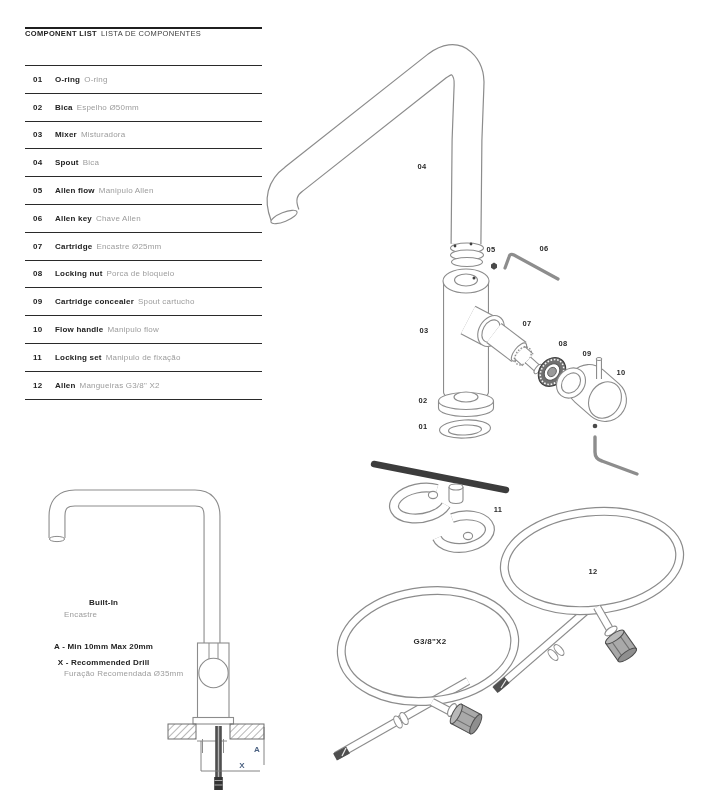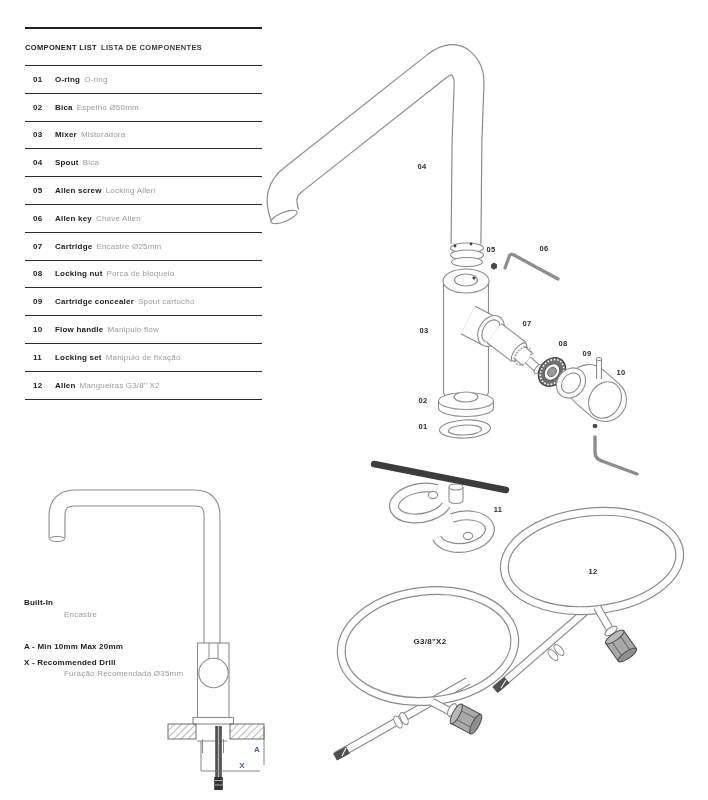--- a/index.html
+++ b/index.html
@@ -1,32 +1,32 @@
 <!DOCTYPE html>
 <html><head>
 <meta charset="utf-8">
 <style>
   html,body{margin:0;padding:0;background:#fff;}
   .page{position:relative;width:708px;height:800px;background:#ffffff;overflow:hidden;
         font-family:"Liberation Sans",sans-serif;}
   .art{position:absolute;left:0;top:0;width:708px;height:800px;}
   
   .clist{position:absolute;left:25px;top:27px;width:237px;border-top:2px solid #1f1f1f;}
-  .cl-head{height:36px;display:flex;align-items:center;gap:4px;border-bottom:1.5px solid #2a2a2a;
+  .cl-head{height:36px;display:flex;align-items:flex-start;gap:4px;border-bottom:1.5px solid #2a2a2a;
            font-size:7.5px;letter-spacing:.35px;color:#222;}
   .cl-head .ttl-en{font-weight:700;}
-  .cl-head .ttl-pt{font-weight:700;color:#3c3c3c;}
+  .cl-head .ttl-pt{font-weight:400;color:#3c3c3c;}
   .cl-row{height:26.8px;display:flex;align-items:center;border-bottom:1.4px solid #2a2a2a;
           font-size:8px;letter-spacing:.2px;}
   .cl-row .num{width:22px;padding-left:8px;font-weight:700;color:#222;}
   .cl-row .en{font-weight:700;color:#222;margin-right:4px;white-space:nowrap;}
   .cl-row .pt{color:#9c9c9c;white-space:nowrap;}
   
   .binote{position:absolute;left:24px;top:597px;font-size:8px;line-height:11.5px;letter-spacing:.2px;}
-  .binote .b{font-weight:700;color:#222;}
+  .binote .b{font-weight:700;color:#222;text-align:center;}
   .binote .g{color:#9c9c9c;padding-left:40px;}
   .binote .sp{height:21px;}
   .binote .sp2{height:4px;}
   
   svg text{font-family:"Liberation Sans",sans-serif;font-weight:700;font-size:7.5px;
            fill:#2b2b2b;letter-spacing:.3px;text-anchor:middle;}
   svg text.dim{fill:#4d6383;font-size:8px;}
   svg text.spec{font-size:8px;}
 </style>
 </head>
@@ -240,22 +240,22 @@
     <span class="en">Mixer</span>
     <span class="pt">Misturadora</span>
   </div>
   <div class="cl-row">
     <span class="num">04</span>
     <span class="en">Spout</span>
     <span class="pt">Bica</span>
   </div>
   <div class="cl-row">
     <span class="num">05</span>
-    <span class="en">Allen screw</span>
-    <span class="pt">Locking Allen</span>
+    <span class="en">Allen flow</span>
+    <span class="pt">Manipulo Allen</span>
   </div>
   <div class="cl-row">
     <span class="num">06</span>
     <span class="en">Allen key</span>
     <span class="pt">Chave Allen</span>
   </div>
   <div class="cl-row">
     <span class="num">07</span>
     <span class="en">Cartridge</span>
     <span class="pt">Encastre Ø25mm</span>

